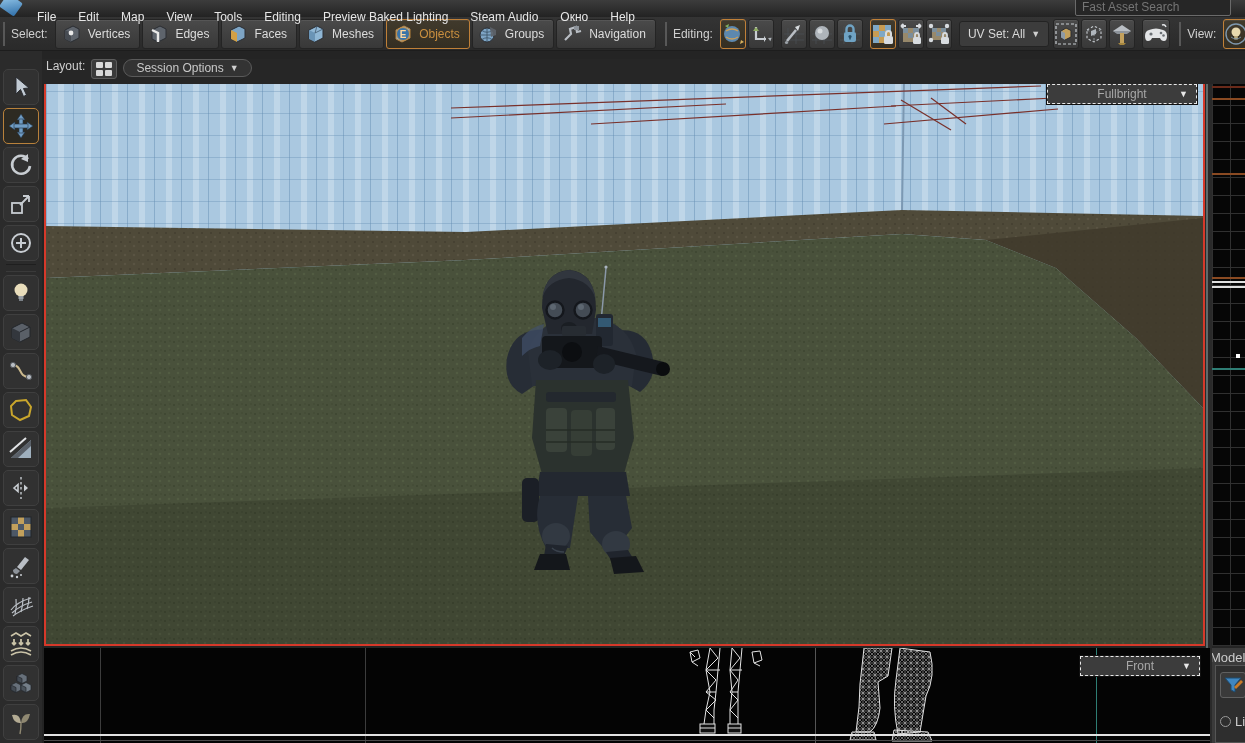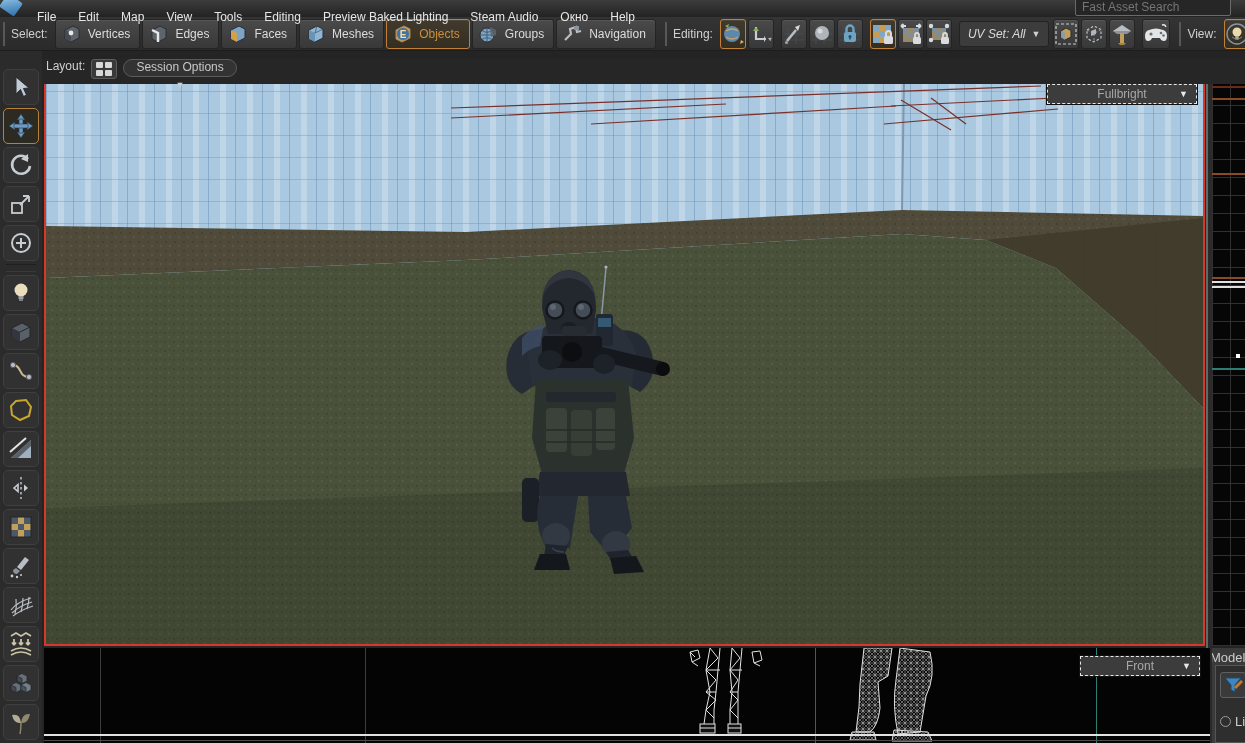--- a/index.html
+++ b/index.html
@@ -40,21 +40,21 @@
   .chev { font-size:9px; color:#cfcfcf; }
 
   
   #layoutbar { position:absolute; left:0; top:59px; width:1245px; height:25px; background:#262626;
                display:flex; align-items:flex-start; color:#cfcfcf; font-size:12px; padding-left:46px; z-index:25; }
   #grid-btn { width:26px; height:20px; background:#3a3a3a; border:1px solid #5c5c5c; border-radius:3px;
               display:inline-flex; align-items:center; justify-content:center; margin:0 6px; cursor:pointer; }
   #grid-btn .sq { display:grid; grid-template-columns:7px 7px; grid-template-rows:6px 6px; gap:2px; }
   #grid-btn .sq i { background:#d8d8d8; border-radius:1px; }
   #session-btn { height:18px; padding:0 12px; border:1px solid #5a5a5a; border-radius:9px; background:#333;
-                 display:inline-flex; align-items:center; gap:6px; color:#c8c8c8; cursor:pointer;flex-direction:column; }
+                 display:inline-flex; align-items:center; gap:6px; color:#c8c8c8; cursor:pointer; }
 
   
   #leftcol { position:absolute; left:0; top:51px; width:42px; height:692px; background:#2b2b2b;
              display:flex; flex-direction:column; align-items:center; padding-top:18px; gap:3px; z-index:26; }
   .tool { width:36px; height:36px; min-height:36px; background:#313131; border:1px solid #3f3f3f;
           border-radius:5px; display:flex; align-items:center; justify-content:center; cursor:pointer; }
   .tool.act { border-color:#b8813b; background:#2d2a22; }
   .tool-sep { height:8px; min-height:8px; width:30px; border-top:1px solid #1f1f1f; border-bottom:1px solid #3a3a3a; }
 
   
@@ -252,21 +252,21 @@
             <path d="M5 6 h5 v4 h-5 Z M14 6 h5 v4 h-5 Z M9 10 h5 v4 h-5 Z" fill="#8fa8ba"></path>
           </g>
           <circle cx="4" cy="4" r="2.2" fill="#d8dce0"></circle>
           <circle cx="20" cy="4" r="2.2" fill="#d8dce0"></circle>
           <circle cx="4" cy="18" r="2.2" fill="#d8dce0"></circle>
           <rect x="14" y="15" width="8" height="7" rx="1.5" fill="#d8dce0"></rect>
           <path d="M16 15 v-2 a2 2 0 0 1 4 0 V15" stroke="#d8dce0" stroke-width="1.8" fill="none"></path>
         </svg>
       </span>
 
-    <span class="dropdown" style="margin-left:6px;font-style:italic;">
+    <span class="dropdown" style="margin-left:6px;">
       <span>UV Set: All</span>
       <span class="chev">▼</span>
       </span>
 
     <span class="tb-ico">
       <svg width="24" height="24" viewBox="0 0 24 24">
           <rect x="2" y="2" width="20" height="20" fill="none" stroke="#c8cdd2" stroke-width="1.2" stroke-dasharray="3 2"></rect>
           <path d="M7 9 L12 6 L17 8.5 L17 15 L11 18 L7 15.5 Z" fill="#c2a05c" stroke="#2a2d32"></path>
           <path d="M7 9 L11 11 L11 18 L7 15.5 Z" fill="#8d9aa6"></path>
         </svg>

